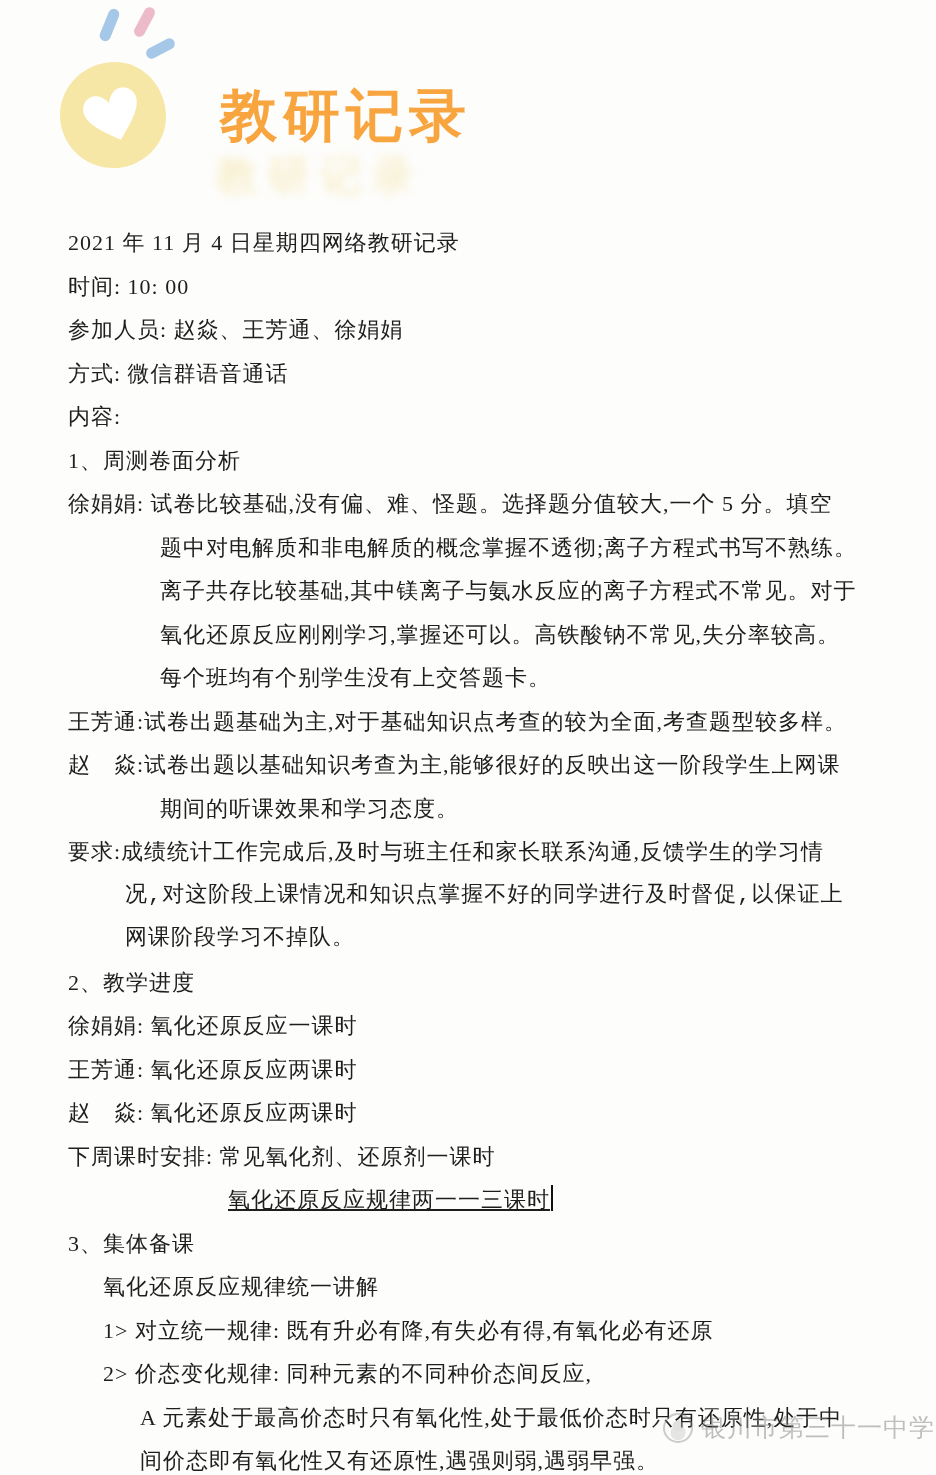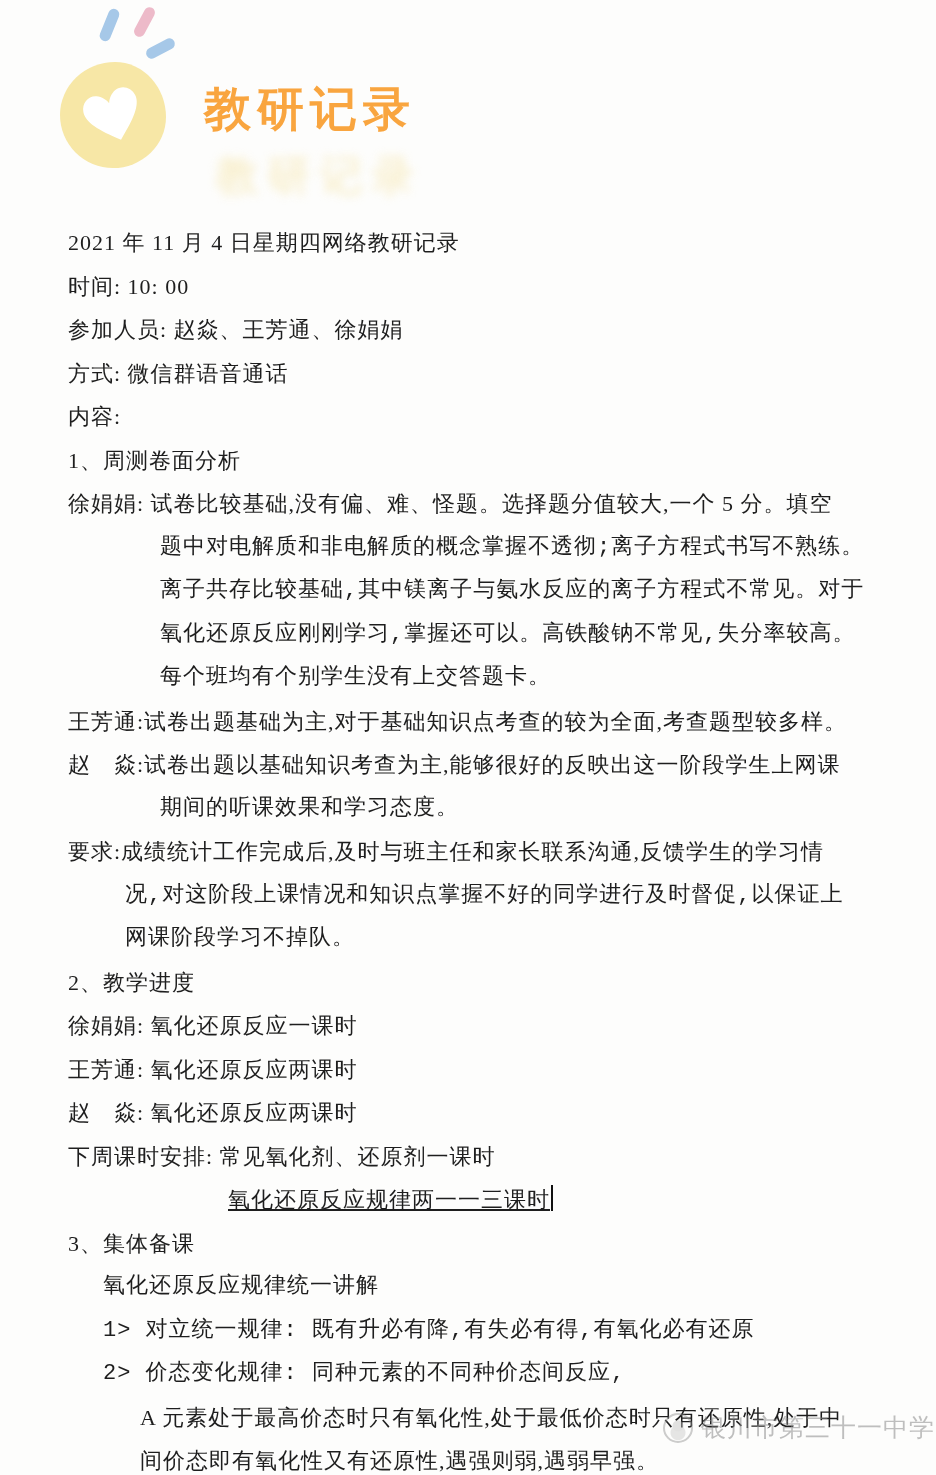--- a/index.html
+++ b/index.html
@@ -28,23 +28,23 @@
   .spark.s3{left:155px;top:33px;width:11px;height:31px;background:var(--spark-blue);transform:rotate(62deg);}
   .heart-circle{
     position:absolute;left:60px;top:62px;width:106px;height:106px;
     background:var(--circle-yellow);border-radius:52% 48% 50% 50%/50% 52% 48% 50%;
   }
   .heart-circle svg{
     position:absolute;left:22px;top:24px;width:62px;height:58px;
     transform:rotate(-18deg);
   }
   .page-title{
-    position:absolute;left:204px;top:78px;
+    position:absolute;left:220px;top:78px;
     font-family:"Liberation Sans", sans-serif;
-    font-weight:700;font-size:47px;letter-spacing:6px;
+    font-weight:700;font-size:57px;letter-spacing:6px;
     color:var(--title-orange);
     white-space:nowrap;
   }
   .page-title-ghost{
     position:absolute;left:216px;top:148px;
     font-family:"Liberation Sans", sans-serif;
     font-weight:700;font-size:42px;letter-spacing:10px;
     color:var(--ghost-yellow);
     filter:blur(5px);opacity:.9;
     white-space:nowrap;
@@ -53,24 +53,24 @@
   
   .doc{
     position:absolute;left:68px;top:221px;width:860px;
     font-size:22px;line-height:43.5px;
     color:var(--text-color);
     letter-spacing:1px;
     white-space:pre;
   }
   .line{height:43.5px;}
   .indent-0{padding-left:0;}
-  .indent-35{padding-left:35px;font-family:Liberation Mono, monospace;}
+  .indent-35{padding-left:35px;}
   .indent-55{padding-left:57px;font-family:Liberation Mono, monospace;}
   .indent-72{padding-left:72px;}
-  .indent-90{padding-left:92px;font-family:Liberation Mono, monospace;}
+  .indent-90{padding-left:92px;}
   .indent-157{padding-left:160px;text-decoration:underline;}
   .caret{
     display:inline-block;width:2px;height:26px;
     background:#111;vertical-align:-4px;margin-left:1px;
   }
 
   
   .watermark{
     position:absolute;left:663px;top:1411px;
     display:flex;align-items:center;gap:8px;

